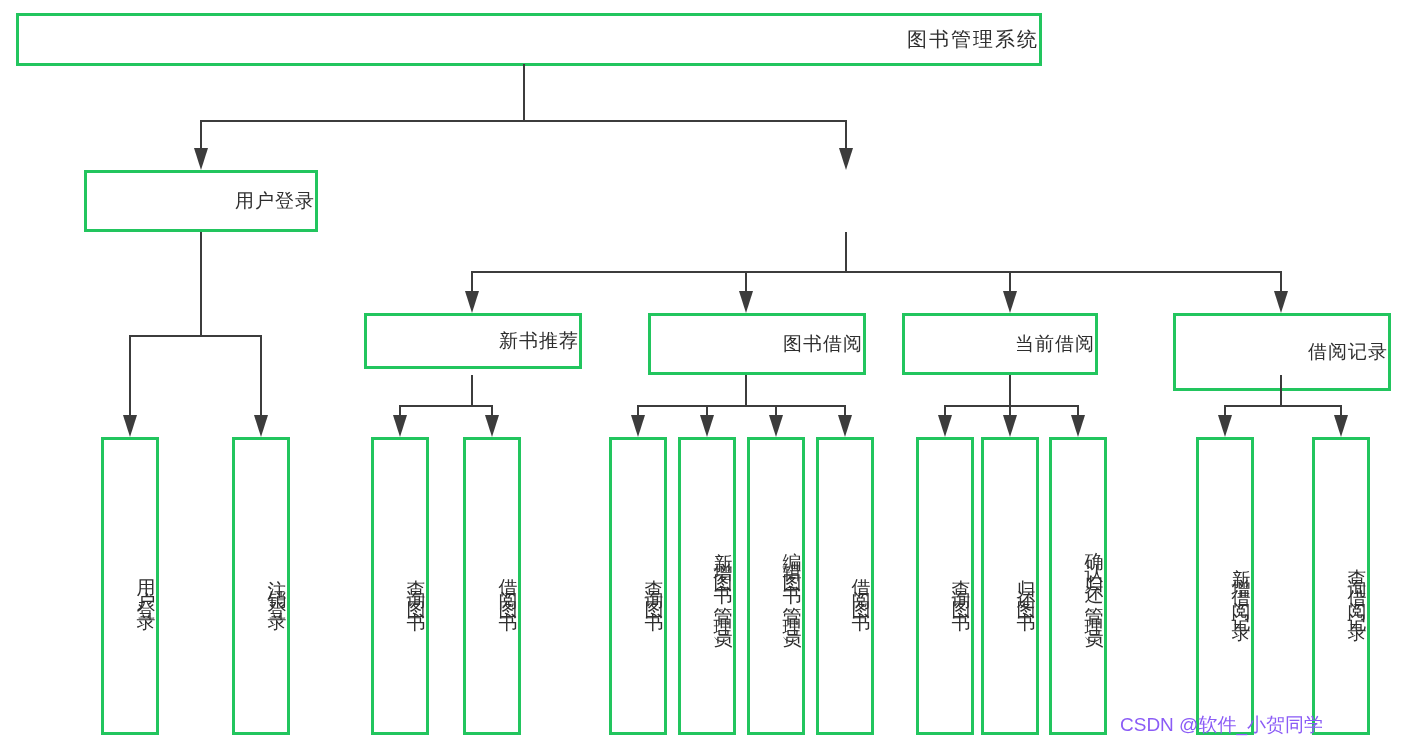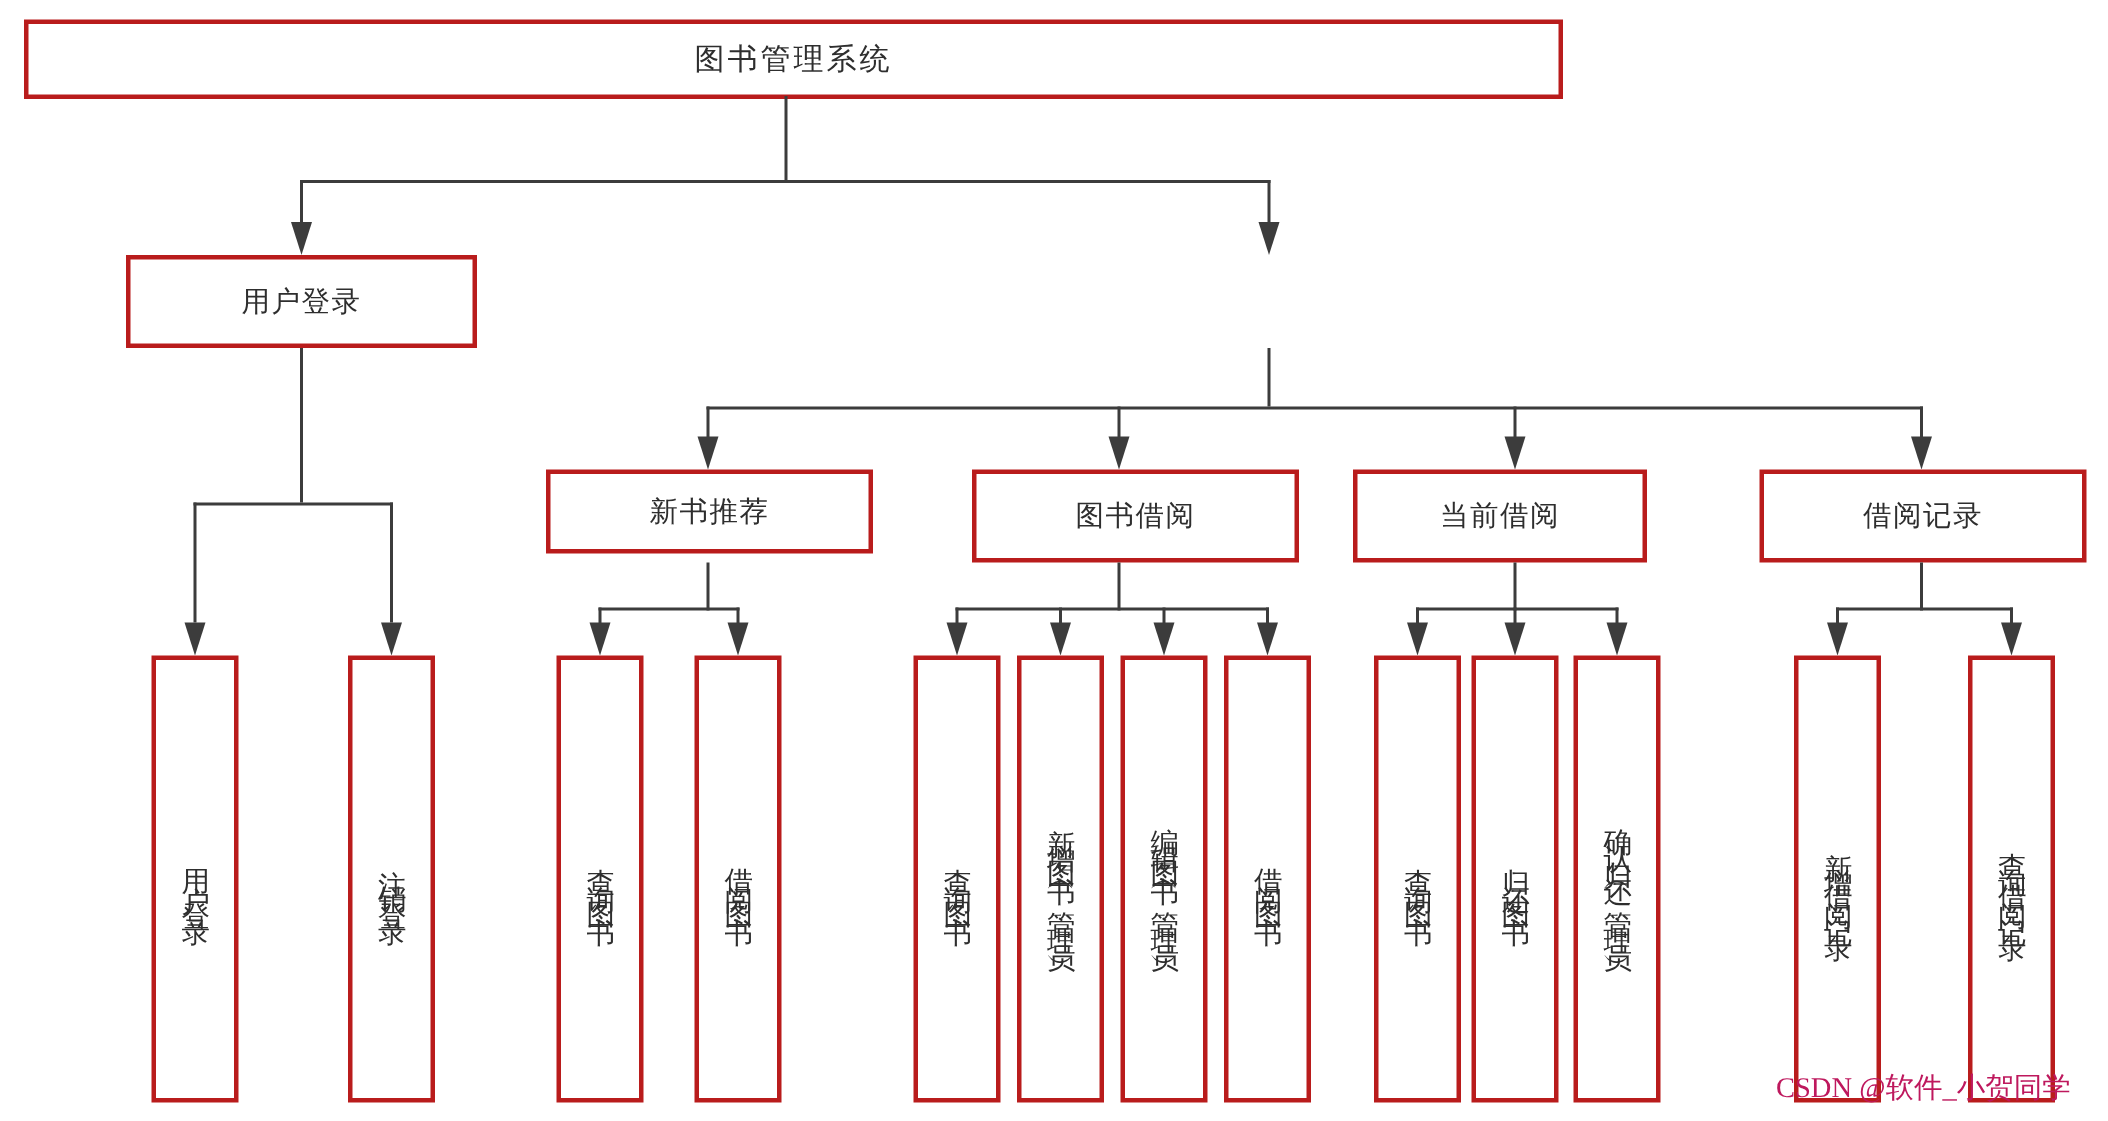--- a/index.html
+++ b/index.html
@@ -8,25 +8,25 @@
     width: 1405px;
     height: 747px;
     background: #ffffff;
     font-family: "Liberation Sans", "DejaVu Sans", sans-serif;
     color: #2e2e2e;
     overflow: hidden;
   }
   .box {
     position: absolute;
     box-sizing: border-box;
-    border: 3px solid #b91c1c;
+    border: 3px solid #22c55e;
     background: #ffffff;
     display: flex;
     align-items: center;
-    justify-content: center;
+    justify-content: flex-end;
   }
   .hlabel {
     font-size: 19px;
     letter-spacing: 1px;
     white-space: nowrap;
   }
   .root-label { font-size: 20px; letter-spacing: 2px; }
   .leaf span {
     writing-mode: vertical-rl;
     text-orientation: mixed;
@@ -38,27 +38,26 @@
   .hline { position: absolute; height: 2px; background: #3c3c3c; }
   .arrow {
     position: absolute;
     width: 0; height: 0;
     border-left: 7px solid transparent;
     border-right: 7px solid transparent;
     border-top: 22px solid #3c3c3c;
   }
   .watermark {
     position: absolute;
-    left: 1184px;
+    left: 1120px;
     top: 712px;
     font-size: 19px;
-    color: #be185d;
+    color: #8b5cf6;
     white-space: nowrap;
     z-index: 5;
-    font-family: Liberation Serif, serif;
   }
 </style>
 </head>
 <body>
 
 <div class="canvas">
 
   <div class="box" style="left:16px;top:13px;width:1026px;height:53px">
     <span class="hlabel root-label">图书管理系统</span>
   </div>
@@ -94,21 +93,21 @@
 
   <div class="box" style="left:364px;top:313px;width:218px;height:56px">
     <span class="hlabel">新书推荐</span>
   </div>
   <div class="box" style="left:648px;top:313px;width:218px;height:62px">
     <span class="hlabel">图书借阅</span>
   </div>
   <div class="box" style="left:902px;top:313px;width:196px;height:62px">
     <span class="hlabel">当前借阅</span>
   </div>
-  <div class="box" style="left:1173px;top:313px;width:218px;height:62px">
+  <div class="box" style="left:1173px;top:313px;width:218px;height:78px">
     <span class="hlabel">借阅记录</span>
   </div>
 
   <div class="vline" style="left:471px;top:375px;height:32px"></div>
   <div class="hline" style="left:399px;top:405px;width:94px"></div>
   <div class="vline" style="left:399px;top:405px;height:12px"></div>
   <div class="arrow" style="left:393px;top:415px"></div>
   <div class="vline" style="left:491px;top:405px;height:12px"></div>
   <div class="arrow" style="left:485px;top:415px"></div>
 

